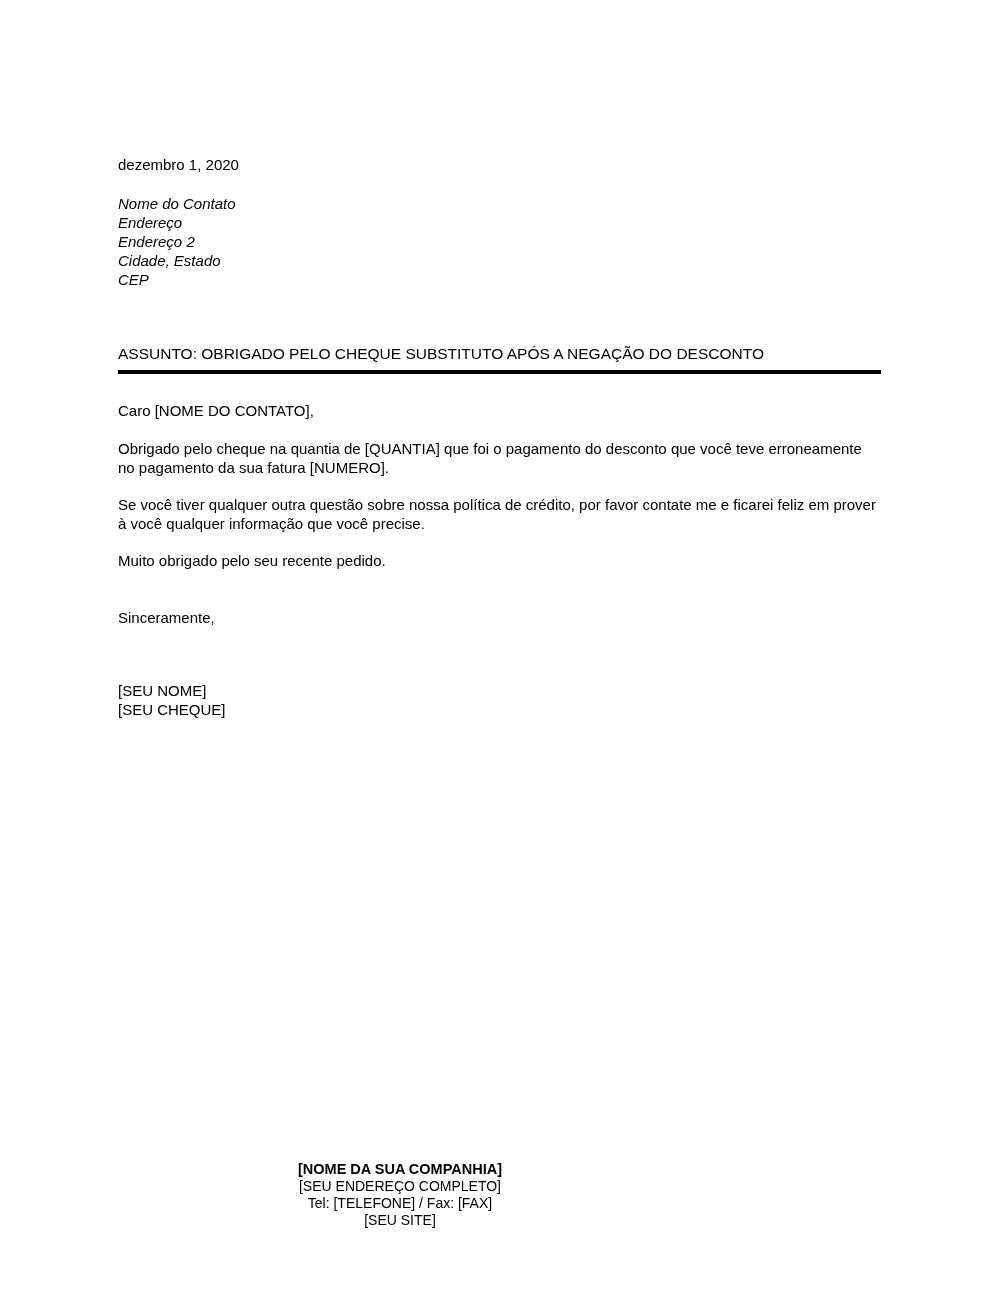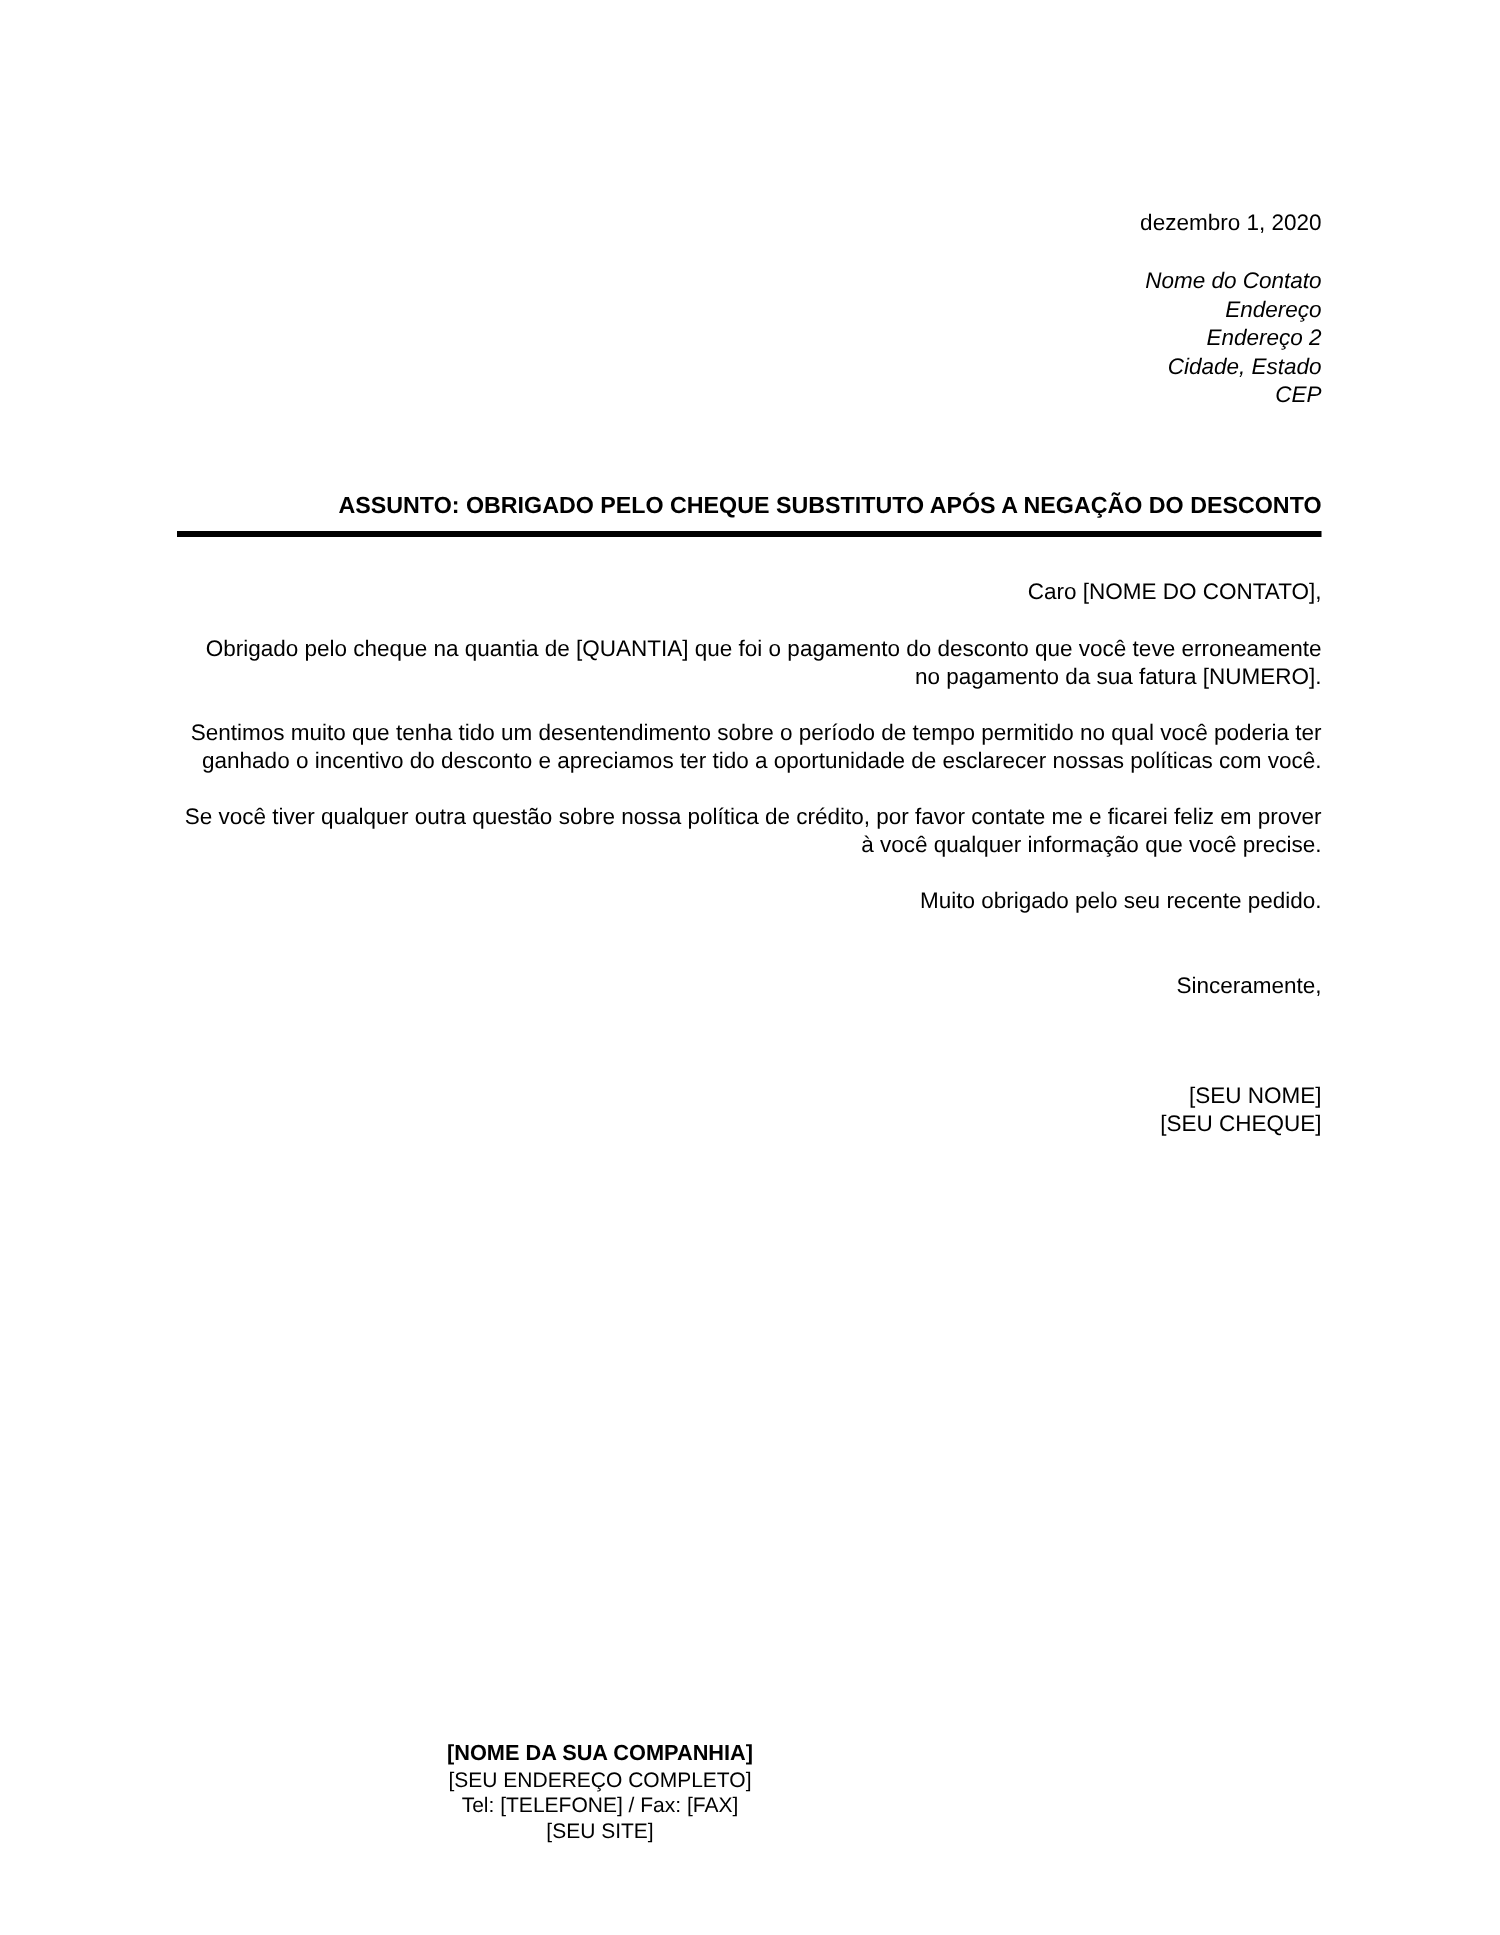--- a/index.html
+++ b/index.html
@@ -13,37 +13,36 @@
     height: 1290px;
     background: #ffffff;
     color: #000000;
     font-family: "Liberation Sans", "DejaVu Sans", sans-serif;
     font-size: 15px;
     line-height: 19px;
     overflow: hidden;
   }
   .letter-body {
     position: absolute;
-    top: 139px;
+    top: 155px;
     left: 118px;
     right: 119px;
-    text-align: right;
   }
   .date-line {
     margin: 0 0 20px 0;
   }
   .recipient-block {
     margin: 0 0 55px 0;
   }
   .recipient-block div {
     margin: 0;
     font-style: italic;
   }
   .subject-line {
-    font-weight: bold;
+    font-weight: normal;
     font-size: 15.5px;
     padding-bottom: 7px;
     border-bottom: 4px solid #000000;
     margin: 0 0 27px 0;
     white-space: nowrap;
   }
   .salutation {
     margin: 0 0 19px 0;
   }
   .para {
@@ -87,21 +86,20 @@
       <div>Endereço 2</div>
       <div>Cidade, Estado</div>
       <div>CEP</div>
     </div>
 
     <div class="subject-line">ASSUNTO: OBRIGADO PELO CHEQUE SUBSTITUTO APÓS A NEGAÇÃO DO DESCONTO</div>
 
     <div class="salutation">Caro [NOME DO CONTATO],</div>
 
     <p class="para">Obrigado pelo cheque na quantia de [QUANTIA] que foi o pagamento do desconto que você teve erroneamente no pagamento da sua fatura [NUMERO].</p>
-    <p class="para">Sentimos muito que tenha tido um desentendimento sobre o período de tempo permitido no qual você poderia ter ganhado o incentivo do desconto e apreciamos ter tido a oportunidade de esclarecer nossas políticas com você.</p>
     <p class="para">Se você tiver qualquer outra questão sobre nossa política de crédito, por favor contate me e ficarei feliz em prover à você qualquer informação que você precise.</p>
     <p class="para">Muito obrigado pelo seu recente pedido.</p>
 
     <div class="closing">Sinceramente,</div>
 
     <div class="signature-block">
       <div>[SEU NOME]</div>
       <div>[SEU CHEQUE]</div>
     </div>
 

